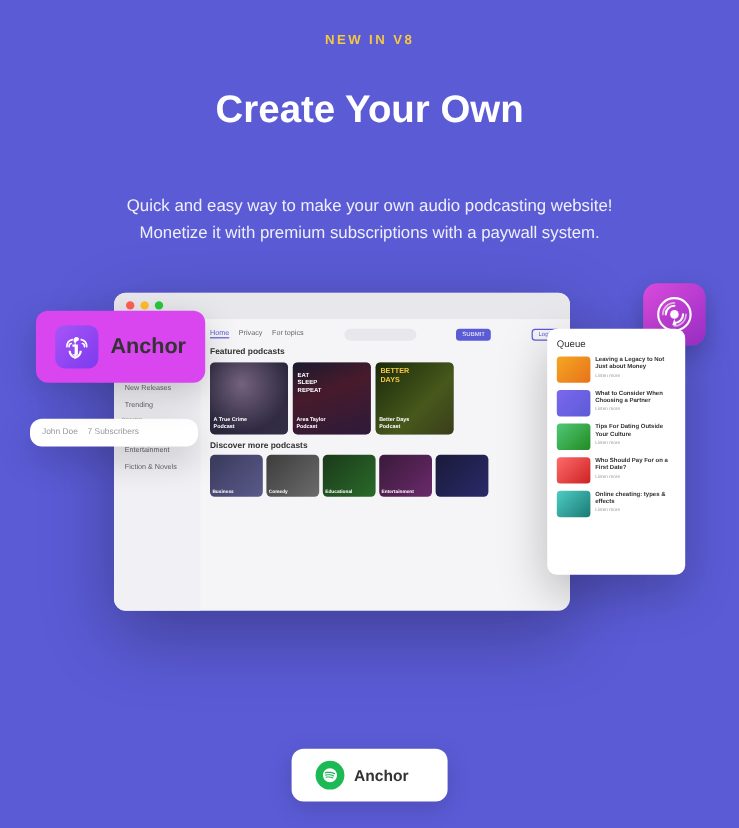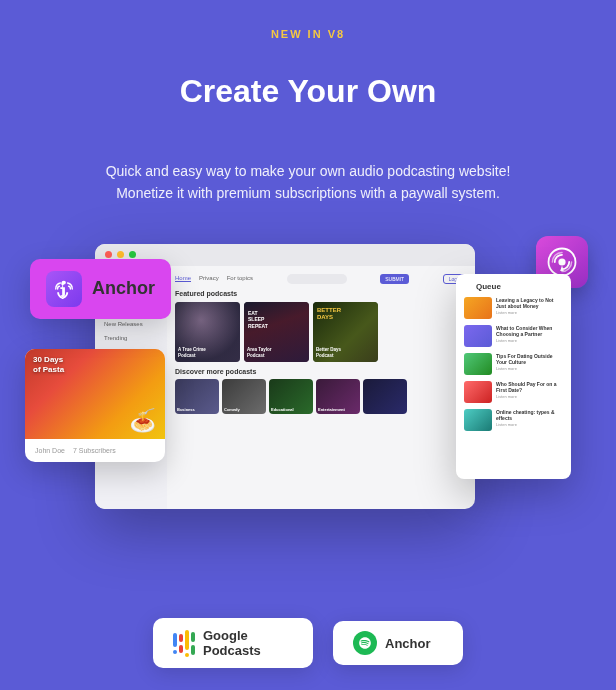--- a/index.html
+++ b/index.html
@@ -256,24 +256,23 @@
       height: 205px;
       background: white;
       border-radius: 8px;
       box-shadow: 0 15px 40px rgba(0,0,0,0.25);
       overflow: hidden;
       padding: 8px;
     }
 
     .queue-title {
       font-size: 8px;
-      font-weight: 700;
+      font-weight: 400;
       color: #333;
       margin-bottom: 6px;
-      margin-left: 12px;
     }
 
     .queue-item {
       display: flex;
       align-items: flex-start;
       gap: 4px;
       margin-bottom: 6px;
     }
 
     .queue-thumb {
@@ -607,59 +606,30 @@
           <path d="M5 12 C5 10 6 9 7 9" stroke="white" stroke-width="1.5" fill="none" stroke-linecap="round"></path>
           <path d="M19 12 C19 10 18 9 17 9" stroke="white" stroke-width="1.5" fill="none" stroke-linecap="round"></path>
           <path d="M3 12 C3 8 5.5 6 8 5.5" stroke="white" stroke-width="1.5" fill="none" stroke-linecap="round"></path>
           <path d="M21 12 C21 8 18.5 6 16 5.5" stroke="white" stroke-width="1.5" fill="none" stroke-linecap="round"></path>
         </svg>
       </div>
       <div class="anchor-text">Anchor</div>
     </div>
 
     <div class="podcast-card">
-      <div class="podcast-card-image">
-
-        <div style="position:absolute;inset:0;background:linear-gradient(135deg,#c0392b 0%,#e74c3c 30%,#f39c12 70%,#f1c40f 100%);"></div>
-        <div style="position:absolute;top:6px;left:8px;font-size:8px;font-weight:800;color:white;line-height:1.3;text-shadow:0 1px 3px rgba(0,0,0,0.5);">30 Days<br>of Pasta</div>
-
-        <div style="position:absolute;bottom:5px;right:8px;font-size:22px;">🍝</div>
-      </div>
       <div class="podcast-card-content">
         <div class="podcast-card-meta">
           <span>John Doe</span>
           <span>7 Subscribers</span>
         </div>
       </div>
     </div>
 
     <div class="logos-row">
 
-      <div class="logo-pill">
-
-        <div style="display:flex;align-items:center;gap:2px;">
-          <div style="display:flex;flex-direction:column;gap:3px;align-items:center;">
-            <div style="width:4px;height:14px;background:#4285f4;border-radius:3px;"></div>
-            <div style="width:4px;height:4px;background:#4285f4;border-radius:50%;"></div>
-          </div>
-          <div style="display:flex;flex-direction:column;gap:3px;align-items:center;">
-            <div style="width:4px;height:8px;background:#ea4335;border-radius:3px;"></div>
-            <div style="width:4px;height:8px;background:#ea4335;border-radius:3px;"></div>
-          </div>
-          <div style="display:flex;flex-direction:column;gap:3px;align-items:center;">
-            <div style="width:4px;height:20px;background:#fbbc04;border-radius:3px;"></div>
-            <div style="width:4px;height:4px;background:#fbbc04;border-radius:50%;"></div>
-          </div>
-          <div style="display:flex;flex-direction:column;gap:3px;align-items:center;">
-            <div style="width:4px;height:10px;background:#34a853;border-radius:3px;"></div>
-            <div style="width:4px;height:10px;background:#34a853;border-radius:3px;"></div>
-          </div>
-        </div>
-        <span class="logo-pill-text">Google Podcasts</span>
-      </div>
 
       <div class="spotify-pill">
         <div class="spotify-icon">
           <svg width="14" height="14" viewBox="0 0 24 24" fill="white">
             <path d="M12 2C6.48 2 2 6.48 2 12s4.48 10 10 10 10-4.48 10-10S17.52 2 12 2zm4.64 14.36c-.19.31-.6.41-.91.22-2.49-1.52-5.63-1.86-9.33-1.02-.36.08-.71-.14-.79-.5-.08-.36.14-.71.5-.79 4.04-.92 7.5-.52 10.3 1.18.31.19.41.6.23.91zm1.23-2.74c-.24.38-.74.5-1.12.26-2.85-1.75-7.19-2.26-10.56-1.23-.43.13-.89-.11-1.02-.54-.13-.43.11-.89.54-1.02 3.85-1.17 8.64-.6 11.91 1.41.38.24.5.74.25 1.12zm.11-2.86c-3.42-2.03-9.06-2.22-12.32-1.23-.51.16-1.06-.13-1.22-.65-.16-.51.13-1.06.65-1.22 3.75-1.14 9.98-.92 13.91 1.42.46.27.61.86.34 1.32-.27.46-.86.61-1.32.34l-.04-.01v.03z"></path>
           </svg>
         </div>
         <span class="logo-pill-text">Anchor</span>
       </div>
 

